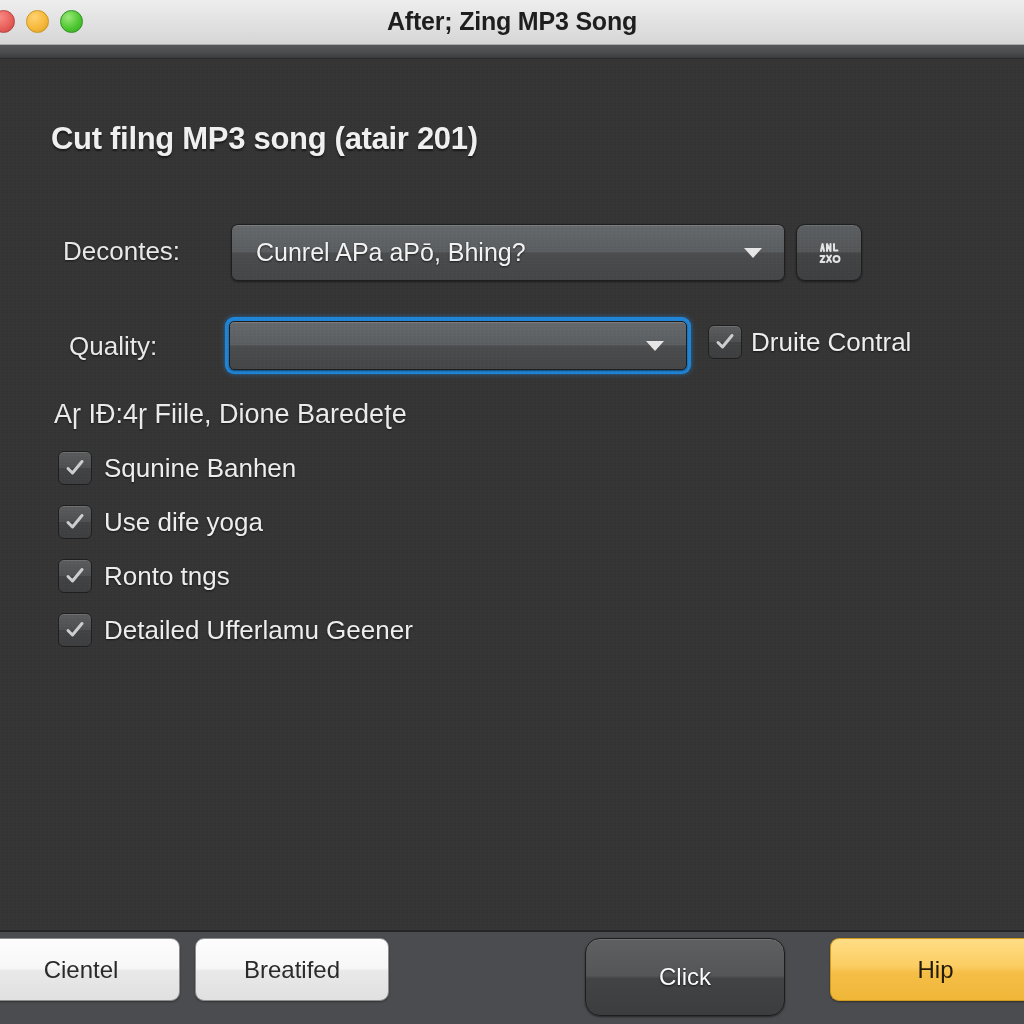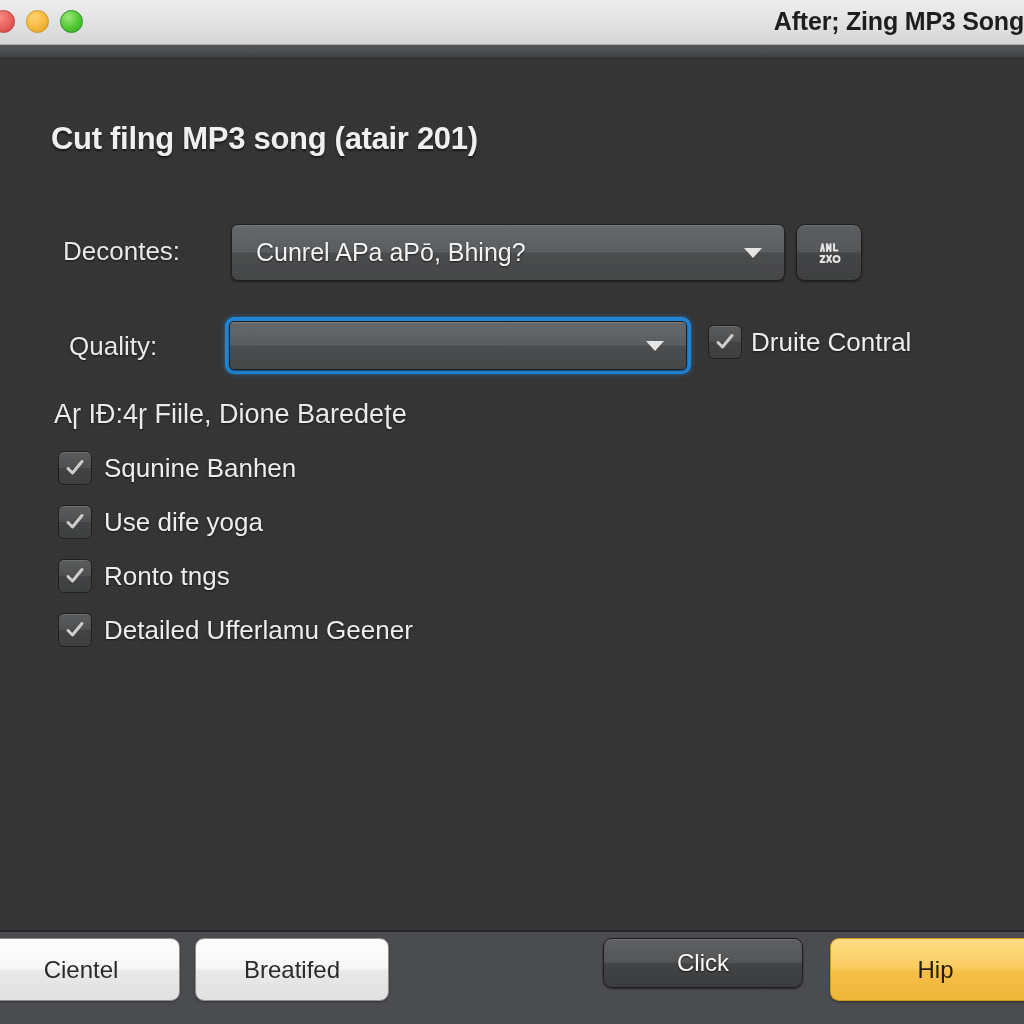--- a/index.html
+++ b/index.html
@@ -55,21 +55,21 @@
   .light.green {
     background: radial-gradient(circle at 35% 30%, #9ce87a 0%, #4fc832 55%, #35a520 100%);
     border: 1px solid #2f8f22;
   }
   .window-title {
     position: absolute;
     left: 0; top: 0;
     width: 1024px;
     height: 45px;
     line-height: 42px;
-    text-align: right;
+    text-align: center;
     font-size: 25px;
     font-weight: bold;
     color: #1e1e1e;
     letter-spacing: -0.2px;
   }
 
   
   .toolbar-strip {
     position: absolute;
     left: 0; top: 45px;
@@ -318,25 +318,25 @@
     width: 198px;
     height: 63px;
   }
   .btn-breatifed {
     left: 195px;
     top: 6px;
     width: 194px;
     height: 63px;
   }
   .btn-click {
-    left: 603px;
+    left: 585px;
     top: 6px;
     width: 200px;
-    height: 50px;
-    border-radius: 9px;
+    height: 78px;
+    border-radius: 15px;
     border: 1px solid #1d1d1d;
     background: linear-gradient(to bottom, #5d5f61 0%, #545658 48%, #414345 52%, #3b3d3f 100%);
     color: #fafafa;
     text-shadow: 0 1px 2px rgba(0,0,0,0.7);
     box-shadow: inset 0 1px 0 rgba(255,255,255,0.12), 0 1px 2px rgba(0,0,0,0.5);
   }
   .btn-hip {
     left: 830px;
     top: 6px;
     width: 210px;

